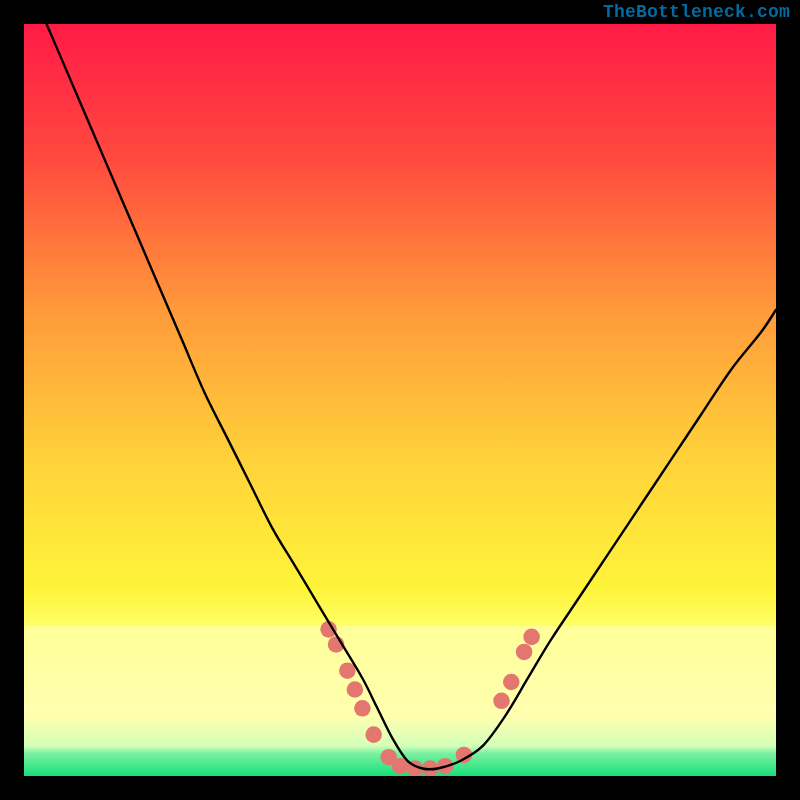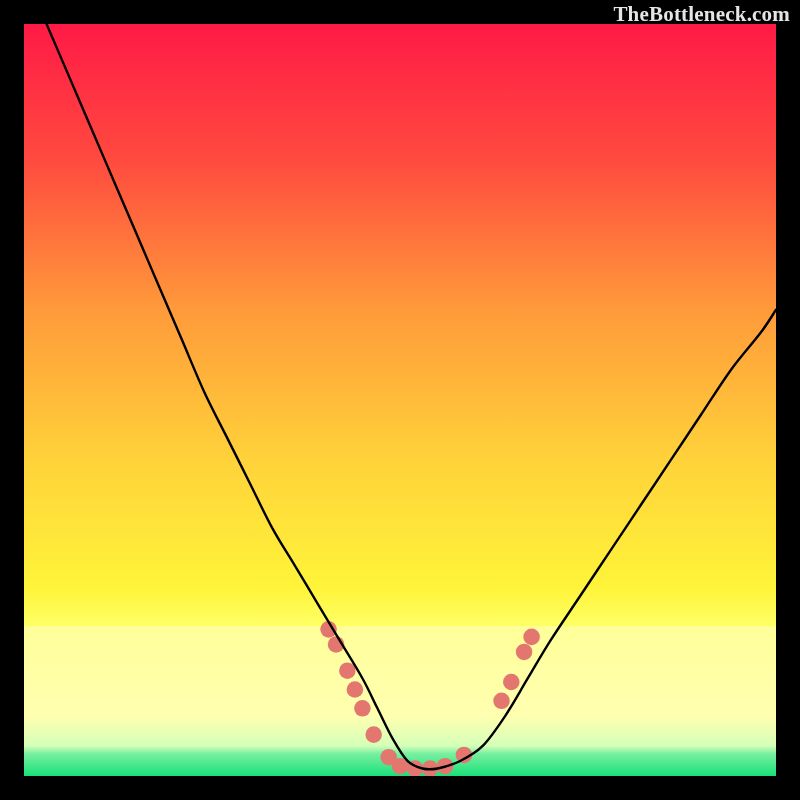--- a/index.html
+++ b/index.html
@@ -22,24 +22,24 @@
     position: absolute;
     left: 0;
     top: 0;
     width: 752px;
     height: 752px;
   }
   .watermark {
     position: absolute;
     top: 2px;
     right: 10px;
-    font-family: Liberation Serif, serif;
-    font-size: 21px;
+    font-family: Liberation Mono, monospace;
+    font-size: 18px;
     font-weight: 600;
-    color: #e5e5e5;
+    color: #0369a1;
     letter-spacing: 0.2px;
   }
 </style>
 </head>
 <body>
 
 <div class="frame">
   <svg class="plot-area" viewBox="0 0 752 752" preserveAspectRatio="none">
     <defs>
       <linearGradient id="bg-grad" x1="0" y1="0" x2="0" y2="1">

